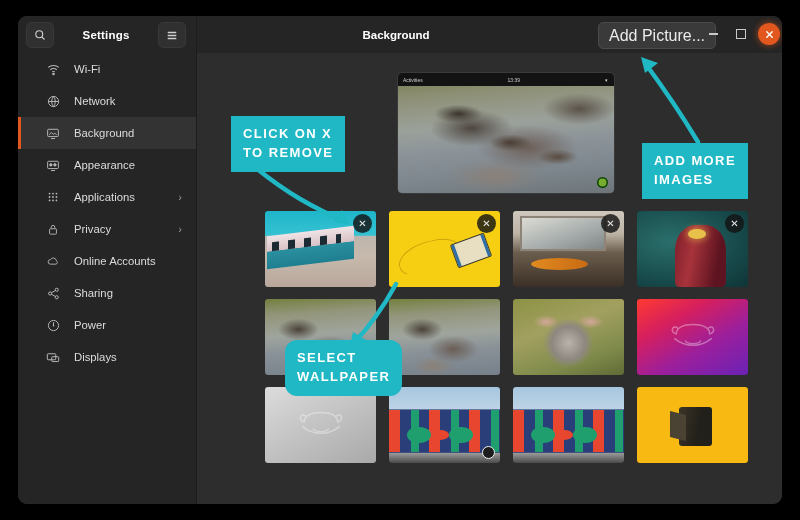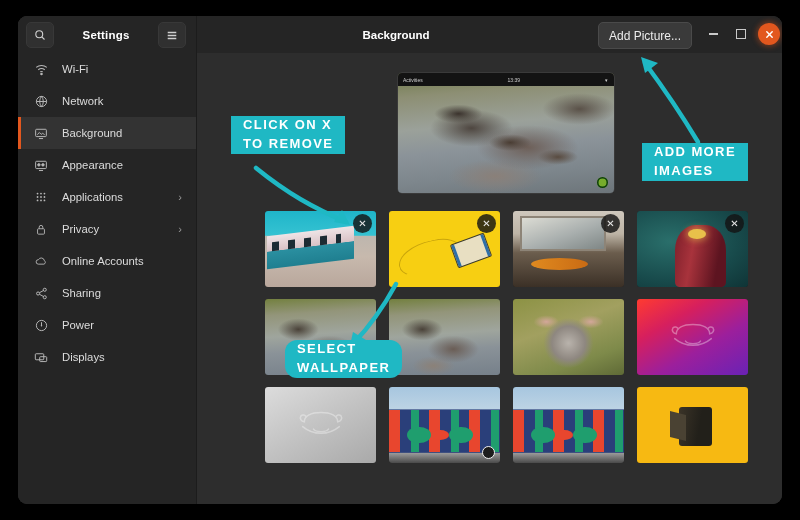--- a/index.html
+++ b/index.html
@@ -71,21 +71,21 @@
 
   #add-picture-btn {
     position: absolute;
     left: 580px; top: 6px;
     height: 25px;
     padding: 0 10px;
     background: #3a3a3a;
     border: 1px solid #4a4a4a;
     border-radius: 5px;
     color: #ebebeb;
-    font-size: 12px;
+    font-size: 16px;
     font-family: "Liberation Sans", sans-serif;
     display: flex; align-items: center; justify-content: center;
     cursor: pointer;
   }
 
   .wctl {
     position: absolute; top: 7px;
     width: 22px; height: 22px;
     border-radius: 50%;
     display: flex; align-items: center; justify-content: center;
@@ -111,21 +111,21 @@
     width: 178px; height: 451px;
     background: #252525;
     border-right: 1px solid #1c1c1c;
     overflow: hidden;
   }
   .side-item {
     position: relative;
     height: 32px;
     display: flex;
     align-items: center;
-    padding-left: 14px;
+    padding-left: 26px;
     cursor: pointer;
     color: #dcdcdc;
     font-size: 11.3px;
   }
   .side-item.active {
     background: #333333;
   }
   .side-item.active::before {
     content: "";
     position: absolute;
@@ -386,21 +386,21 @@
 
   
   .callout {
     position: absolute;
     background: #1fb8c4;
     color: #ffffff;
     font-weight: bold;
     font-size: 13px;
     letter-spacing: 1.4px;
     line-height: 1.45;
-    padding: 0 12px;
+    padding: 9px 12px;
     z-index: 30;
     white-space: pre-line;
   }
   #callout-remove { left: 213px; top: 100px; }
   #callout-add    { left: 624px; top: 127px; }
   #callout-select { left: 267px; top: 324px; border-radius: 12px; }
 
   .arrow-svg { position: absolute; z-index: 29; overflow: visible; }
   #arrow-remove { left: 232px; top: 148px; }
   #arrow-add    { left: 618px; top: 38px; }

